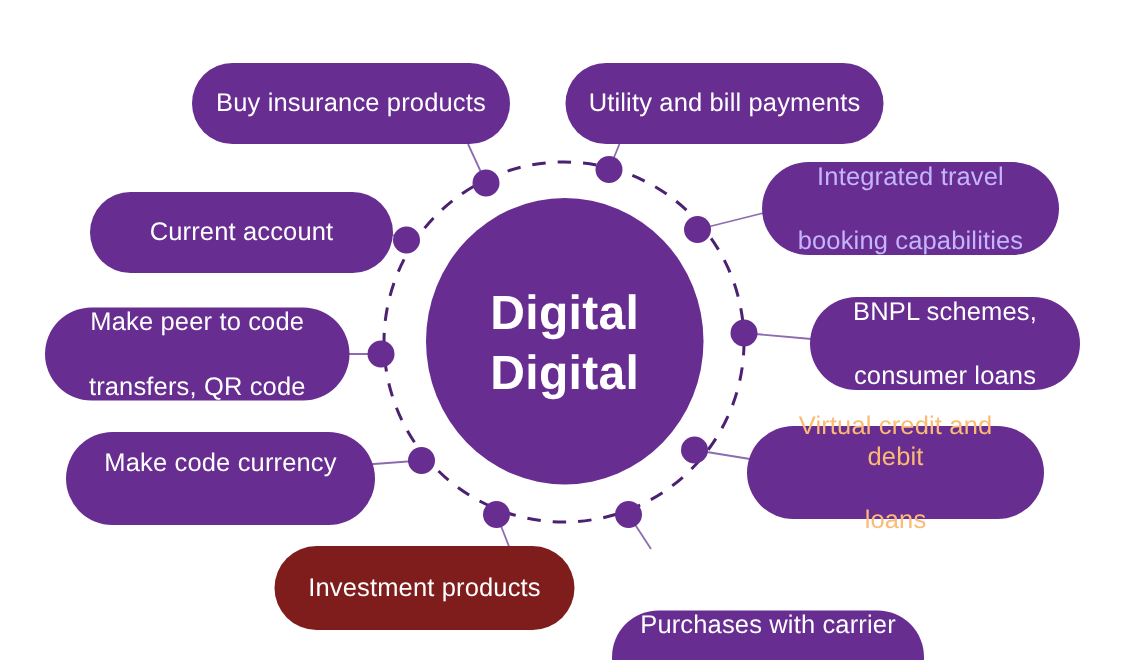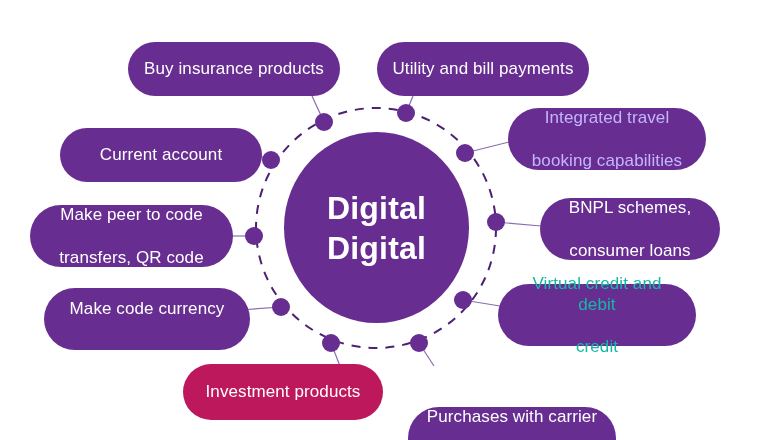--- a/index.html
+++ b/index.html
@@ -123,27 +123,27 @@
         <span>
           <span>Utility and bill payments</span>
         </span>
       </div>
       <div class="node-pill" style="left: 508px; top: 108px; width: 198px; height: 62px; background: rgb(103, 45, 145); color: #c4b5fd;">
         <span><span>Integrated travel</span><br><span>booking capabilities</span></span>
       </div>
       <div class="node-pill" style="left: 540px; top: 198px; width: 180px; height: 62px; background: rgb(103, 45, 145); color: rgb(255, 255, 255);">
         <span><span>BNPL schemes,</span><br><span>consumer loans</span></span>
       </div>
-      <div class="node-pill" style="left: 498px; top: 284px; width: 198px; height: 62px; background: rgb(103, 45, 145); color: #14b8a6; align-items: center;">
-        <span><span>Virtual credit and debit</span><br><span>credit</span></span>
+      <div class="node-pill" style="left: 498px; top: 284px; width: 198px; height: 62px; background: rgb(103, 45, 145); color: #fdba74; align-items: center;">
+        <span><span>Virtual credit and debit</span><br><span>loans</span></span>
       </div>
       <div class="node-pill" style="left: 408px; top: 364px; width: 208px; height: 62px; background: rgb(103, 45, 145); color: rgb(255, 255, 255); margin-top: 43px;">
         <span><span>Purchases with carrier</span><br><span>billing</span></span>
       </div>
-      <div class="node-pill" style="left: 183px; top: 364px; width: 200px; height: 56px; background: #be185d; color: rgb(255, 255, 255);">
+      <div class="node-pill" style="left: 183px; top: 364px; width: 200px; height: 56px; background: #7f1d1d; color: rgb(255, 255, 255);">
         <span>
           <span>Investment products</span>
         </span>
       </div>
       <div class="node-pill" style="left: 44px; top: 288px; width: 206px; height: 62px; background: rgb(103, 45, 145); color: rgb(255, 255, 255);">
         <span><span>Make code currency</span><br></span>
       </div>
       <div class="node-pill" style="left: 30px; top: 205px; width: 203px; height: 62px; background: rgb(103, 45, 145); color: rgb(255, 255, 255);">
         <span><span>Make peer to code</span><br><span>transfers, QR code</span></span>
       </div>

